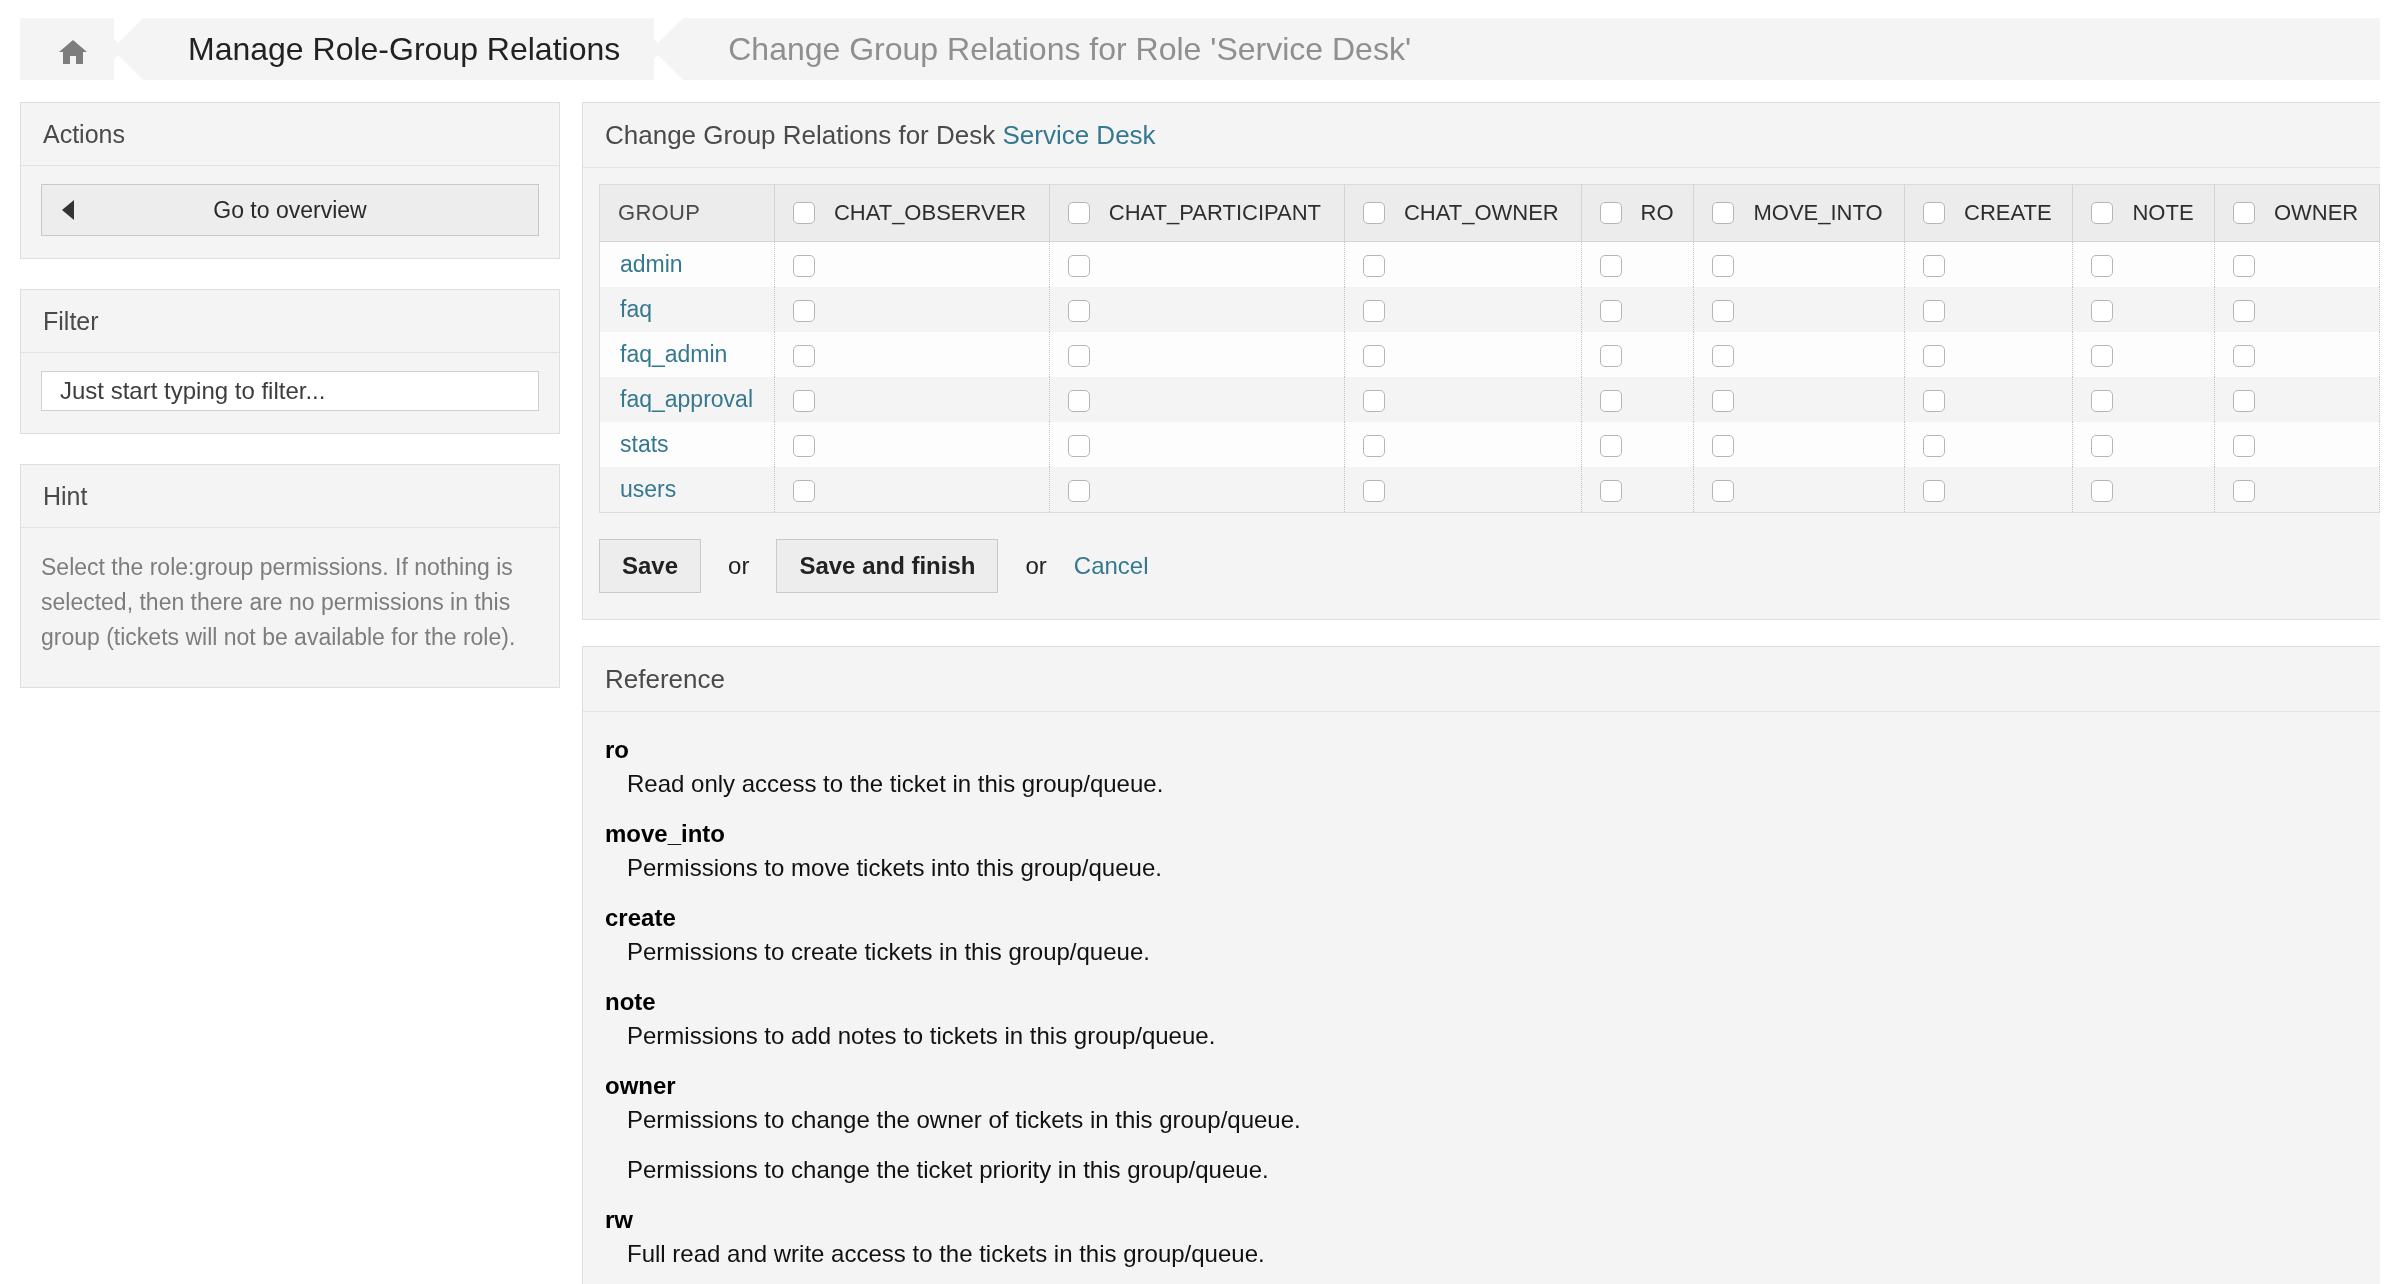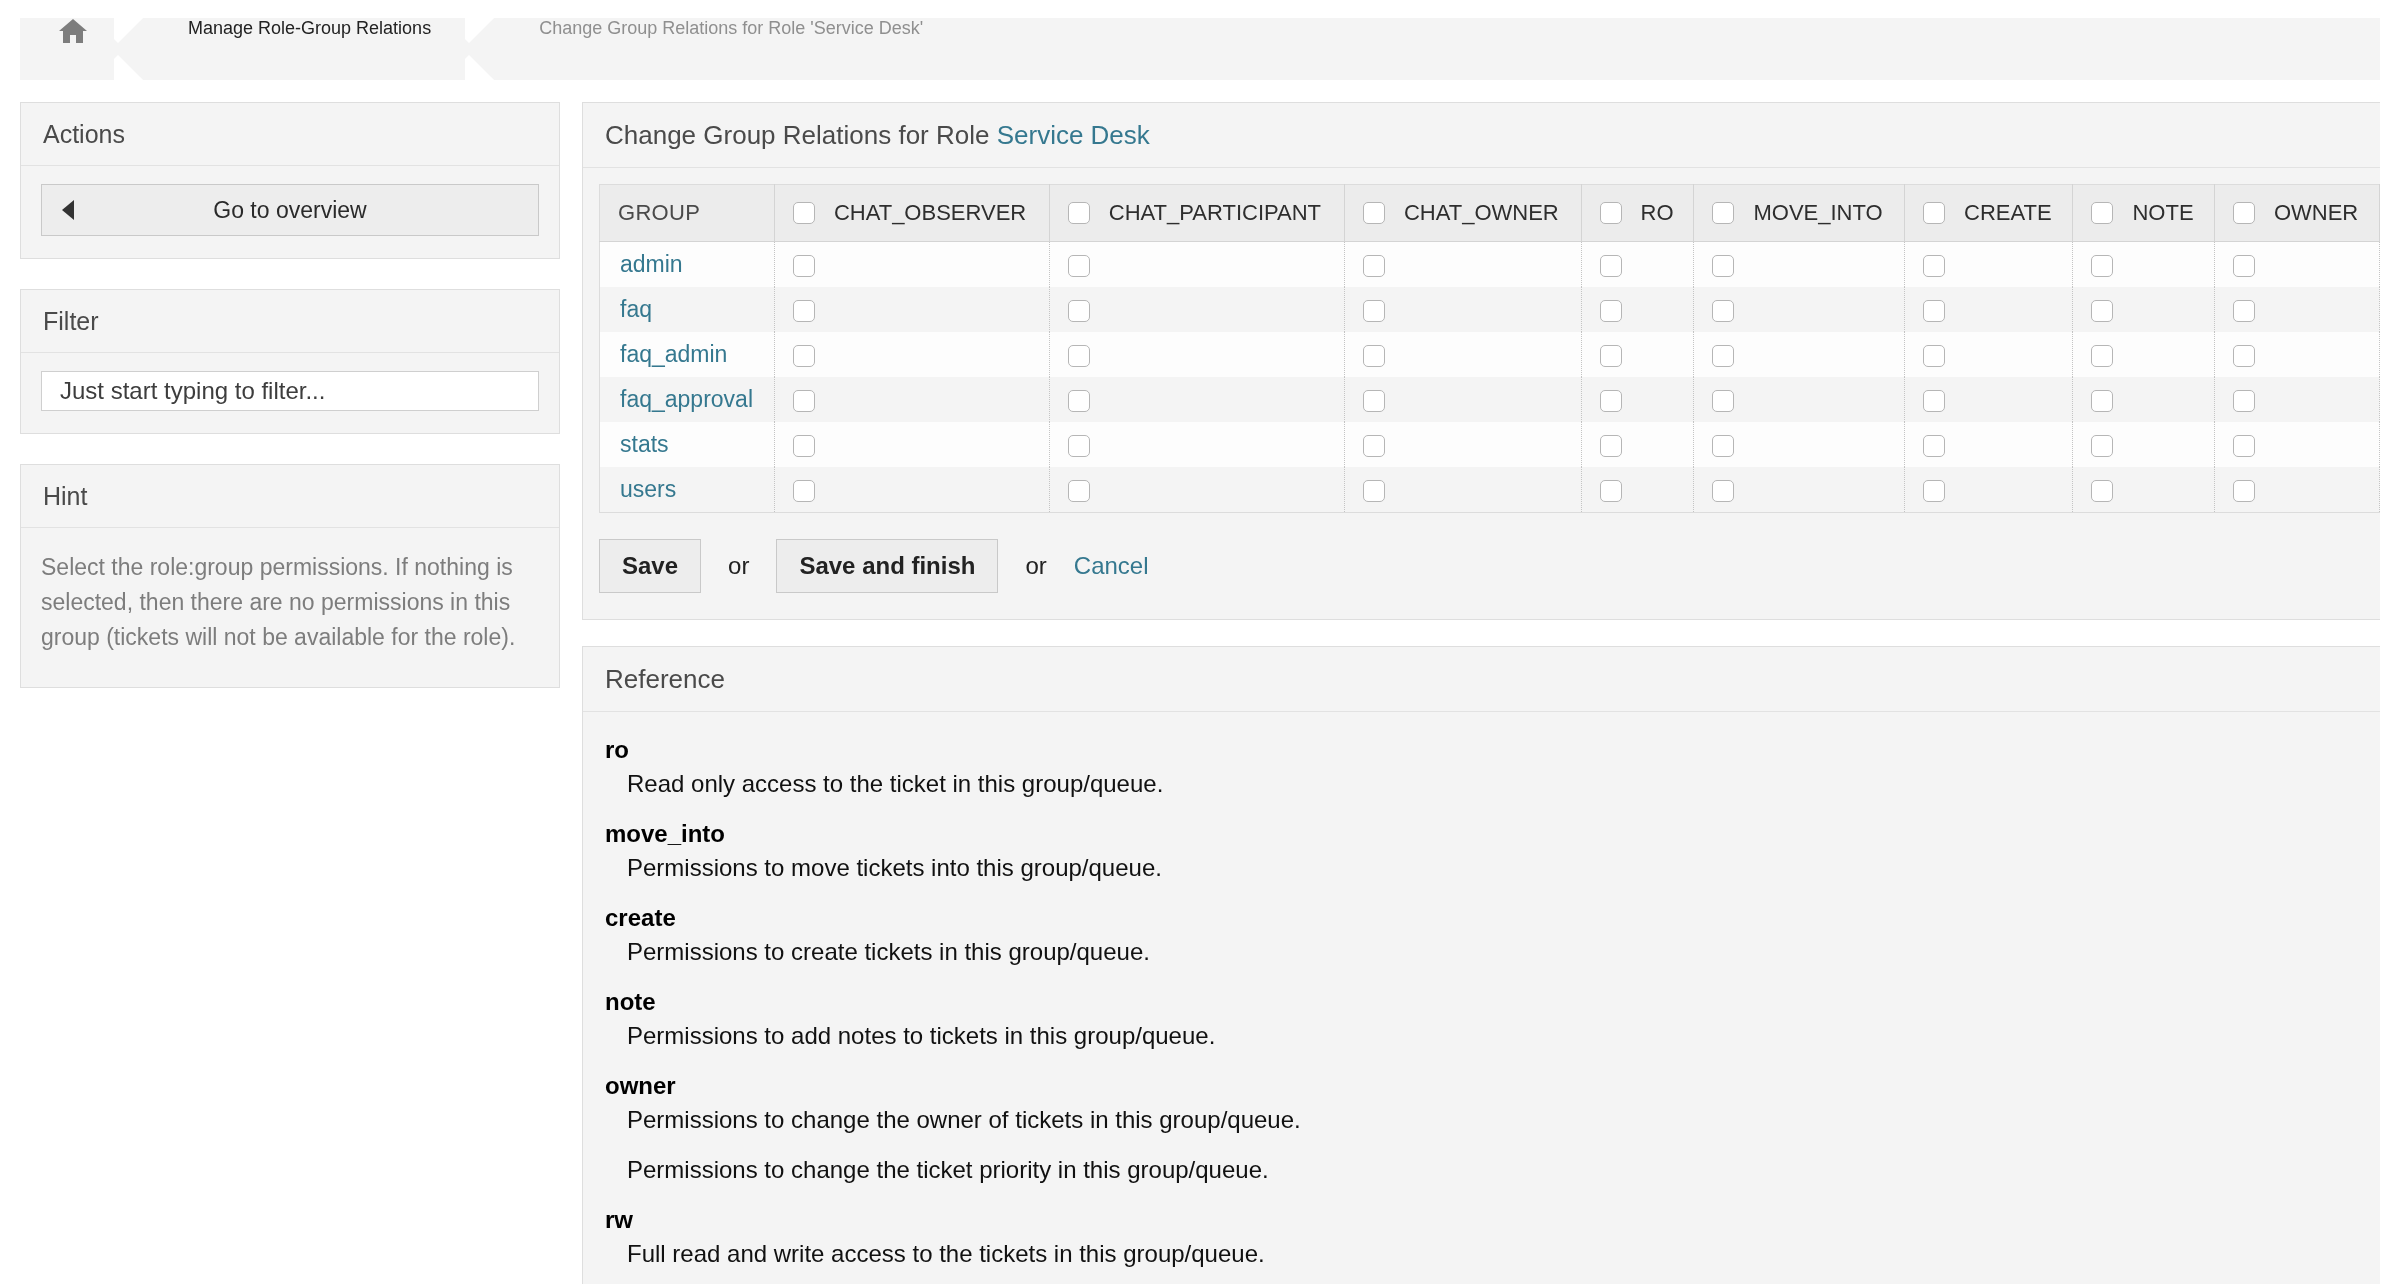--- a/index.html
+++ b/index.html
@@ -17,23 +17,24 @@
     height: 62px;
     margin: 18px 20px 0 20px;
     background: #f4f4f4;
     display: flex;
     align-items: stretch;
     position: relative;
     overflow: hidden;
   }
   .crumb {
     display: flex;
+    align-items: center;
     position: relative;
     padding: 0 34px 0 40px;
-    font-size: 18px;
+    font-size: 32px;
     color: #222222;
     white-space: nowrap;
   }
   .crumb.home { padding-left: 38px; padding-right: 26px; }
   .crumb.current { color: #8f8f8f; }
   .crumb-arrow {
     width: 34px;
     flex: 0 0 34px;
     position: relative;
     overflow: hidden;
@@ -284,21 +285,21 @@
         <p class="hint-text">Select the role:group permissions. If nothing is selected, then there are no permissions in this group (tickets will not be available for the role).</p>
       </div>
     </div>
 
   </div>
 
   <div class="content">
 
     <div class="main-widget flush-right">
       <div class="main-header">
-        <span>Change Group Relations for Role </span><span class="role-link">Service Desk</span>
+        <span>Change Group Relations for Desk </span><span class="role-link">Service Desk</span>
       </div>
       <div class="main-body">
         <table class="perm-table">
           <thead>
             <tr>
               <th class="col-group">GROUP</th>
             <th>
                   <div class="th-inner">
                     <span class="cb"></span>
                     <span>CHAT_OBSERVER</span>

